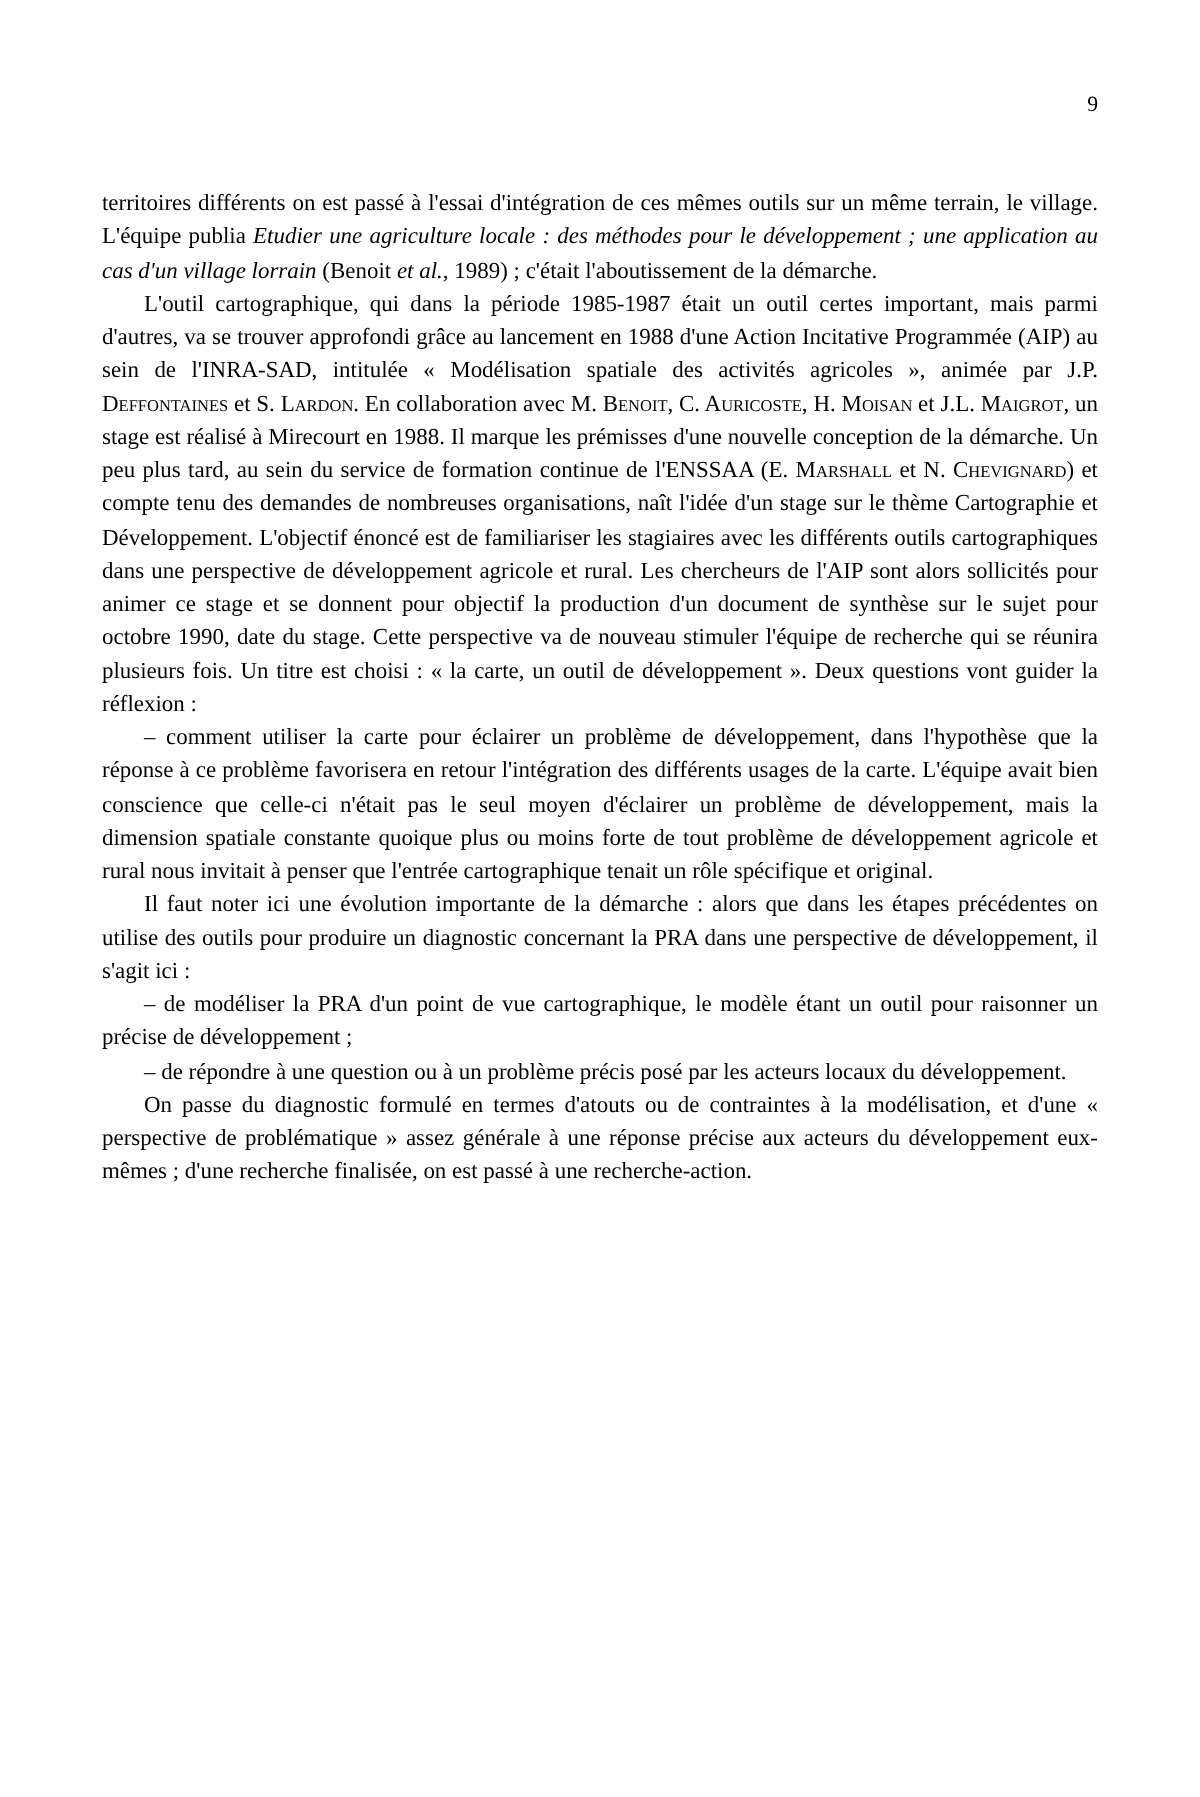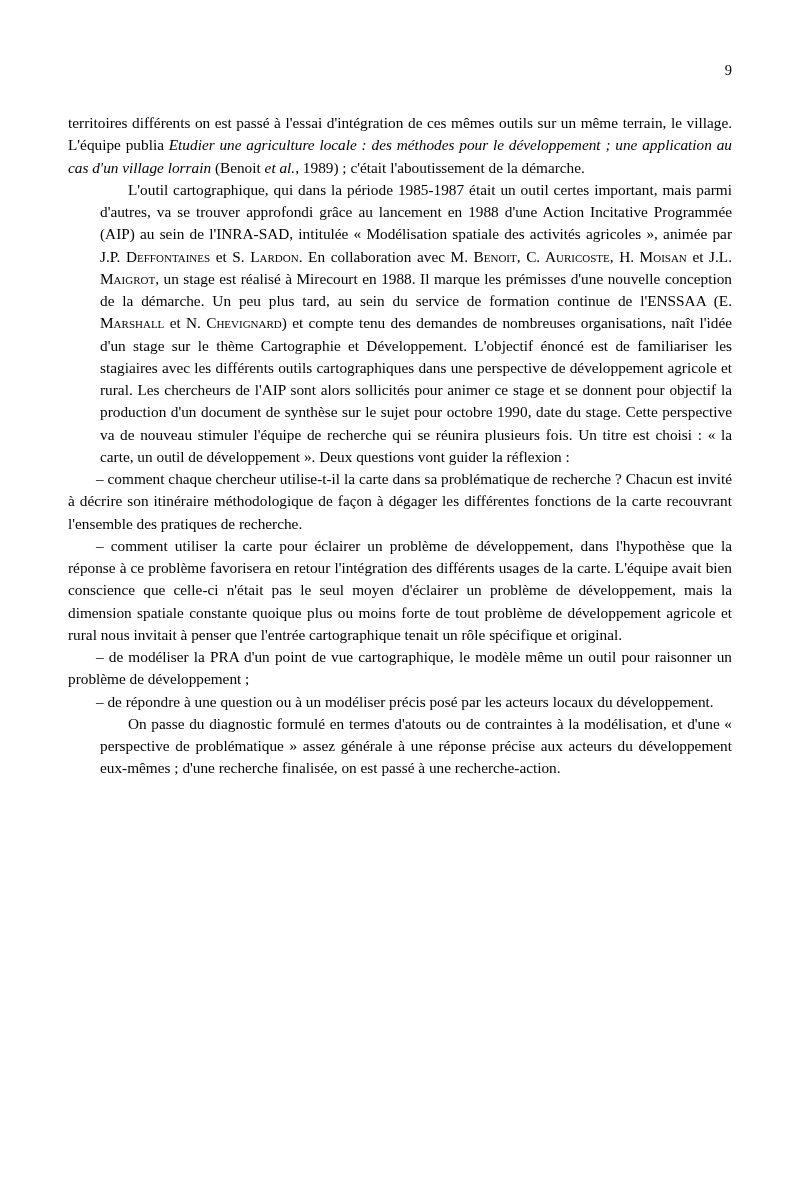--- a/index.html
+++ b/index.html
@@ -21,36 +21,35 @@
   }
   .page-number {
     position: absolute;
     top: 62px;
     right: 68px;
     font-size: 14.5px;
     font-family: "Liberation Serif", serif;
   }
   .text-body {
     position: absolute;
-    top: 112px;
+    top: 125px;
     left: 68px;
     width: 664px;
     font-size: 15.3px;
     line-height: 1.455;
     text-align: justify;
     text-justify: inter-word;
     hyphens: manual;
   }
   .para {
     margin: 0;
     text-indent: 0;
   }
   .para.indent {
     text-indent: 28px;
-    margin-left: 32px;
   }
   .para.dash {
     text-indent: 28px;
   }
   .it {
     font-style: italic;
   }
   .sc {
     font-variant: small-caps;
   }
@@ -61,27 +60,27 @@
 <div class="page">
 
   <div class="page-number">9</div>
 
   <div class="text-body">
 
     <p class="para"><span>territoires différents on est passé à l'essai d'intégration de ces mêmes outils sur un même terrain, le village. L'équipe publia </span><span class="it">Etudier une agriculture locale : des méthodes pour le développement ; une application au cas d'un village lorrain</span><span> (Benoit </span><span class="it">et al.</span><span>, 1989) ; c'était l'aboutissement de la démarche.</span></p>
 
     <p class="para indent"><span>L'outil cartographique, qui dans la période 1985-1987 était un outil certes important, mais parmi d'autres, va se trouver approfondi grâce au lancement en 1988 d'une Action Incitative Programmée (AIP) au sein de l'INRA-SAD, intitulée « Modélisation spatiale des activités agricoles », animée par </span><span class="sc">J.P. Deffontaines</span><span> et </span><span class="sc">S. Lardon</span><span>. En collaboration avec </span><span class="sc">M. Benoit</span><span>, </span><span class="sc">C. Auricoste</span><span>, </span><span class="sc">H. Moisan</span><span> et </span><span class="sc">J.L. Maigrot</span><span>, un stage est réalisé à Mirecourt en 1988. Il marque les prémisses d'une nouvelle conception de la démarche. Un peu plus tard, au sein du service de formation continue de l'ENSSAA (</span><span class="sc">E. Marshall</span><span> et </span><span class="sc">N. Chevignard</span><span>) et compte tenu des demandes de nombreuses organisations, naît l'idée d'un stage sur le thème Cartographie et Développement. L'objectif énoncé est de familiariser les stagiaires avec les différents outils cartographiques dans une perspective de développement agricole et rural. Les chercheurs de l'AIP sont alors sollicités pour animer ce stage et se donnent pour objectif la production d'un document de synthèse sur le sujet pour octobre 1990, date du stage. Cette perspective va de nouveau stimuler l'équipe de recherche qui se réunira plusieurs fois. Un titre est choisi : « la carte, un outil de développement ». Deux questions vont guider la réflexion :</span></p>
 
-    <p class="para dash">– comment chaque chercheur utilise-t-il la carte dans sa problématique de recherche ? Chacun est invité à décrire son itinéraire méthodologique de façon à dégager les différentes fonctions de la carte recouvrant l'ensemble des pratiques de recherche.</p>
 
     <p class="para dash">– comment utiliser la carte pour éclairer un problème de développement, dans l'hypothèse que la réponse à ce problème favorisera en retour l'intégration des différents usages de la carte. L'équipe avait bien conscience que celle-ci n'était pas le seul moyen d'éclairer un problème de développement, mais la dimension spatiale constante quoique plus ou moins forte de tout problème de développement agricole et rural nous invitait à penser que l'entrée cartographique tenait un rôle spécifique et original.</p>
 
+    <p class="para indent">Il faut noter ici une évolution importante de la démarche : alors que dans les étapes précédentes on utilise des outils pour produire un diagnostic concernant la PRA dans une perspective de développement, il s'agit ici :</p>
 
-    <p class="para dash">– de modéliser la PRA d'un point de vue cartographique, le modèle même un outil pour raisonner un problème de développement ;</p>
+    <p class="para dash">– de modéliser la PRA d'un point de vue cartographique, le modèle étant un outil pour raisonner un précise de développement ;</p>
 
-    <p class="para dash">– de répondre à une question ou à un modéliser précis posé par les acteurs locaux du développement.</p>
+    <p class="para dash">– de répondre à une question ou à un problème précis posé par les acteurs locaux du développement.</p>
 
     <p class="para indent">On passe du diagnostic formulé en termes d'atouts ou de contraintes à la modélisation, et d'une « perspective de problématique » assez générale à une réponse précise aux acteurs du développement eux-mêmes ; d'une recherche finalisée, on est passé à une recherche-action.</p>
 
 
   </div>
 
 </div>
 
 </body></html>

